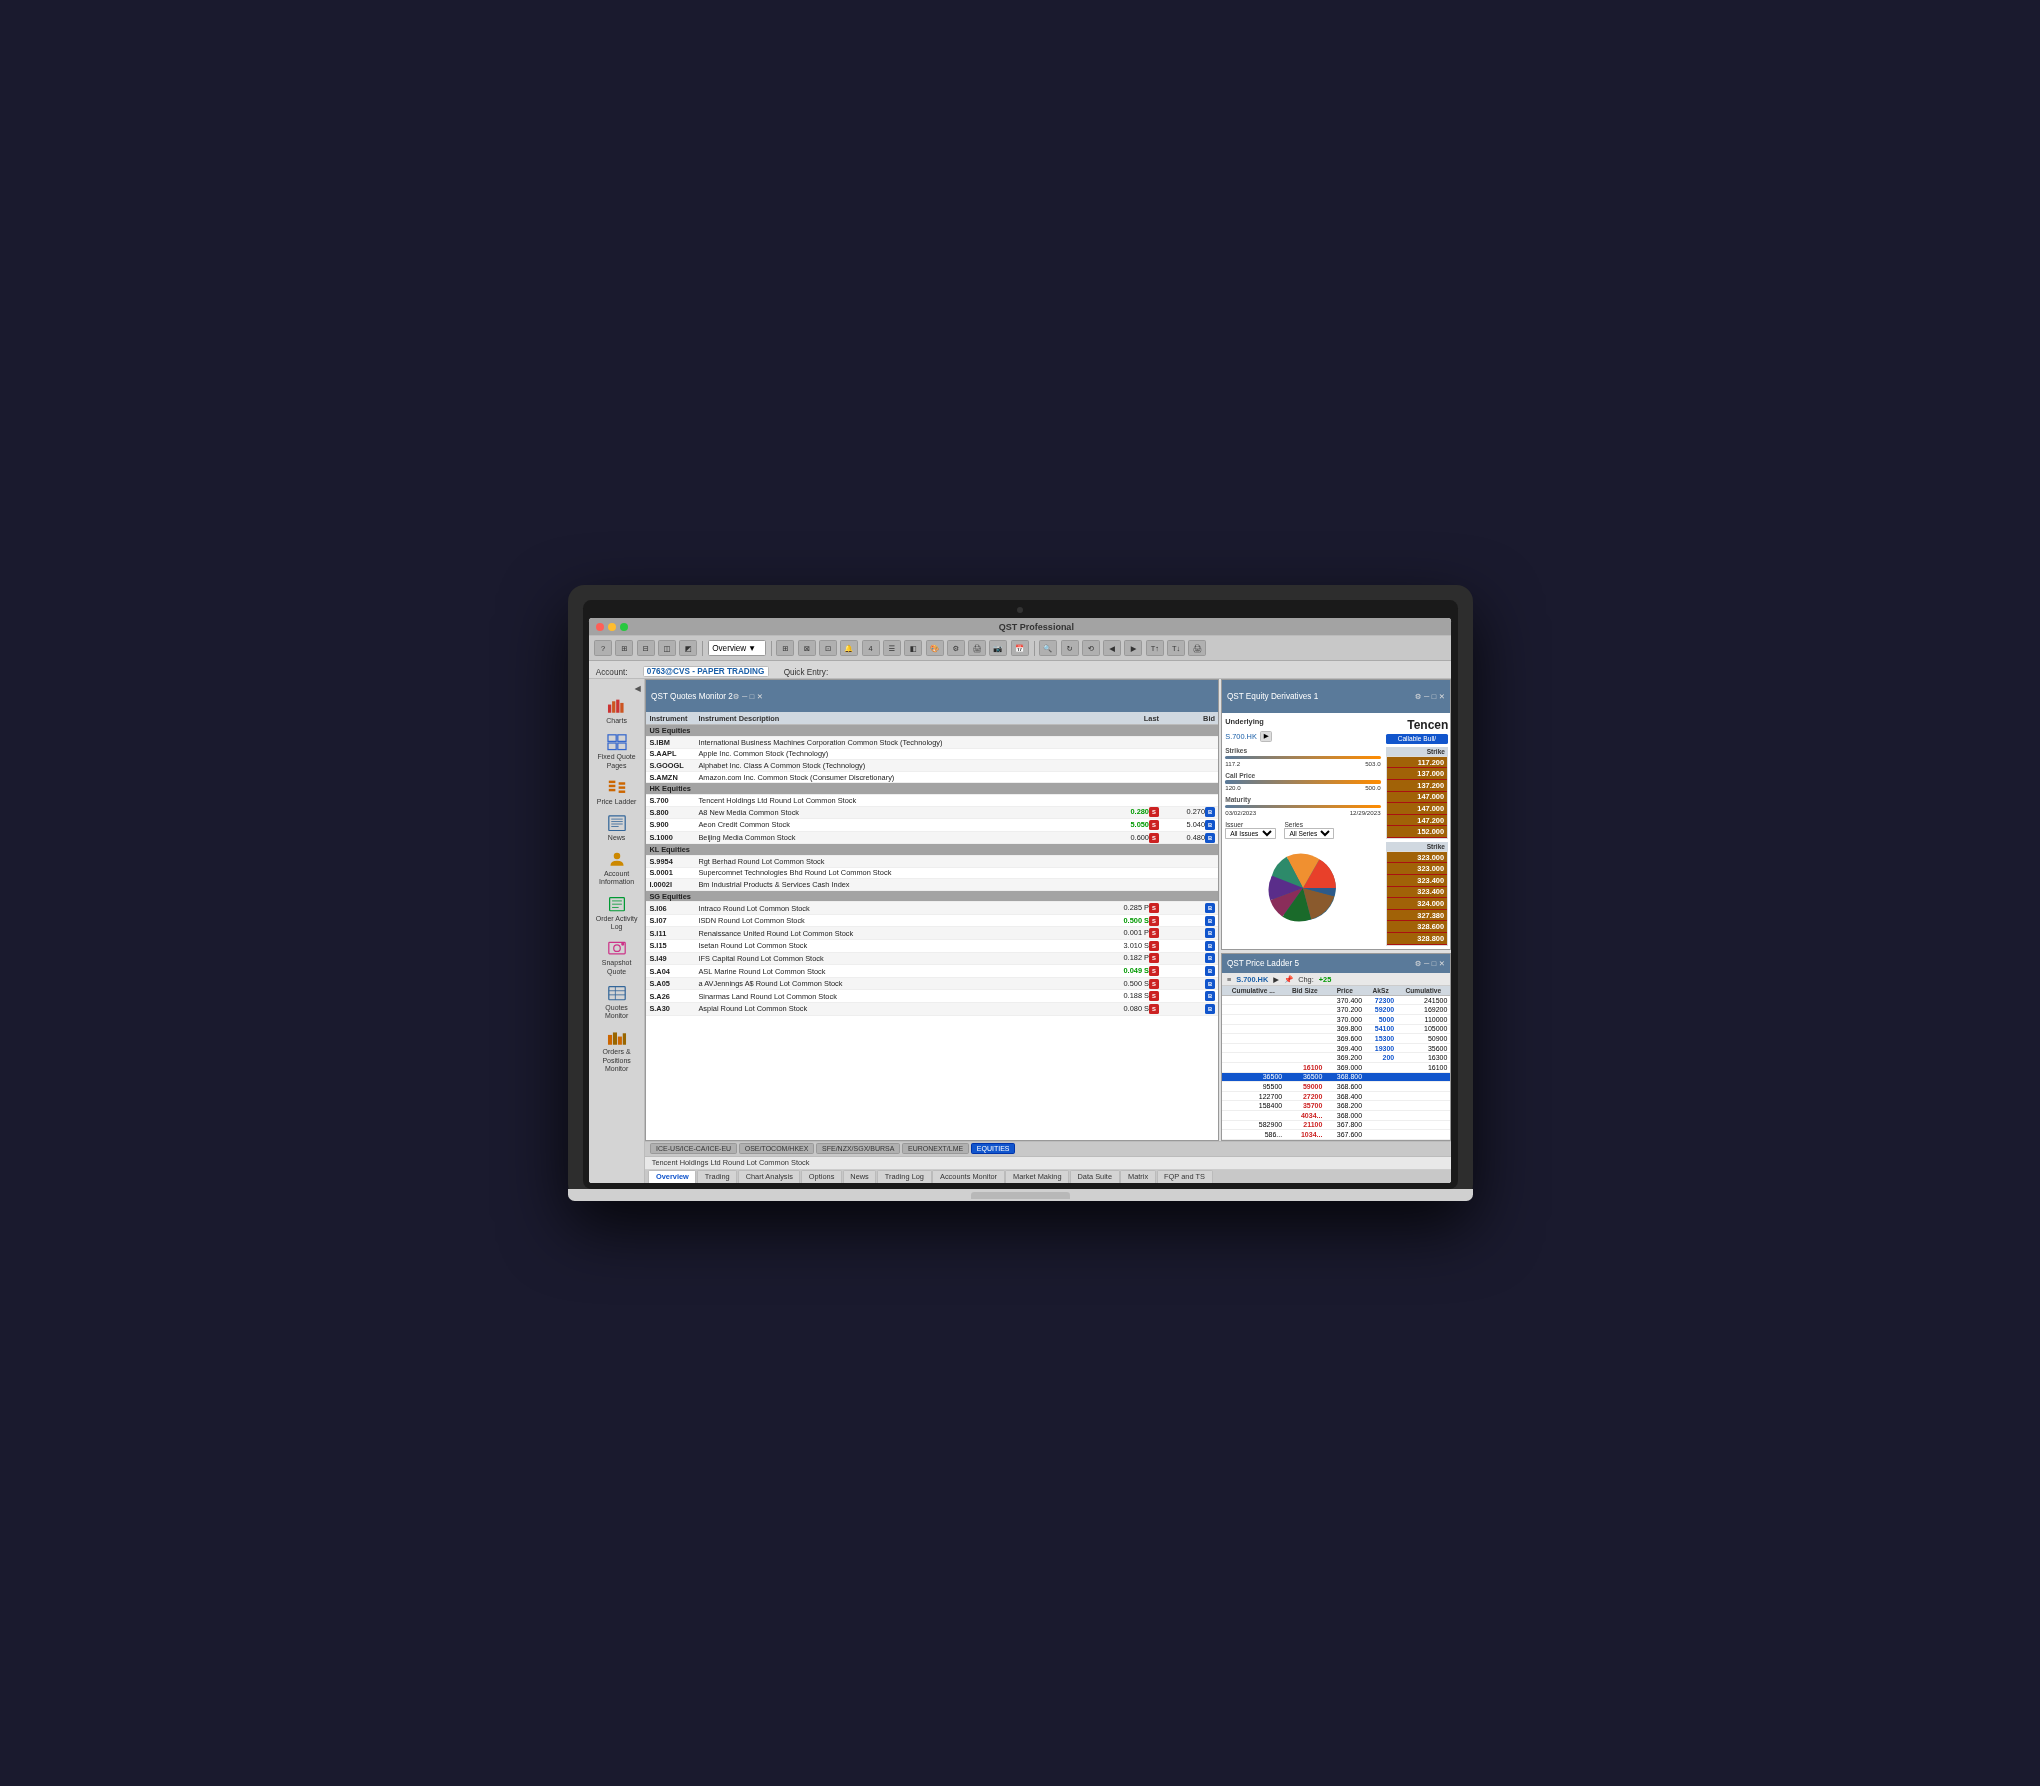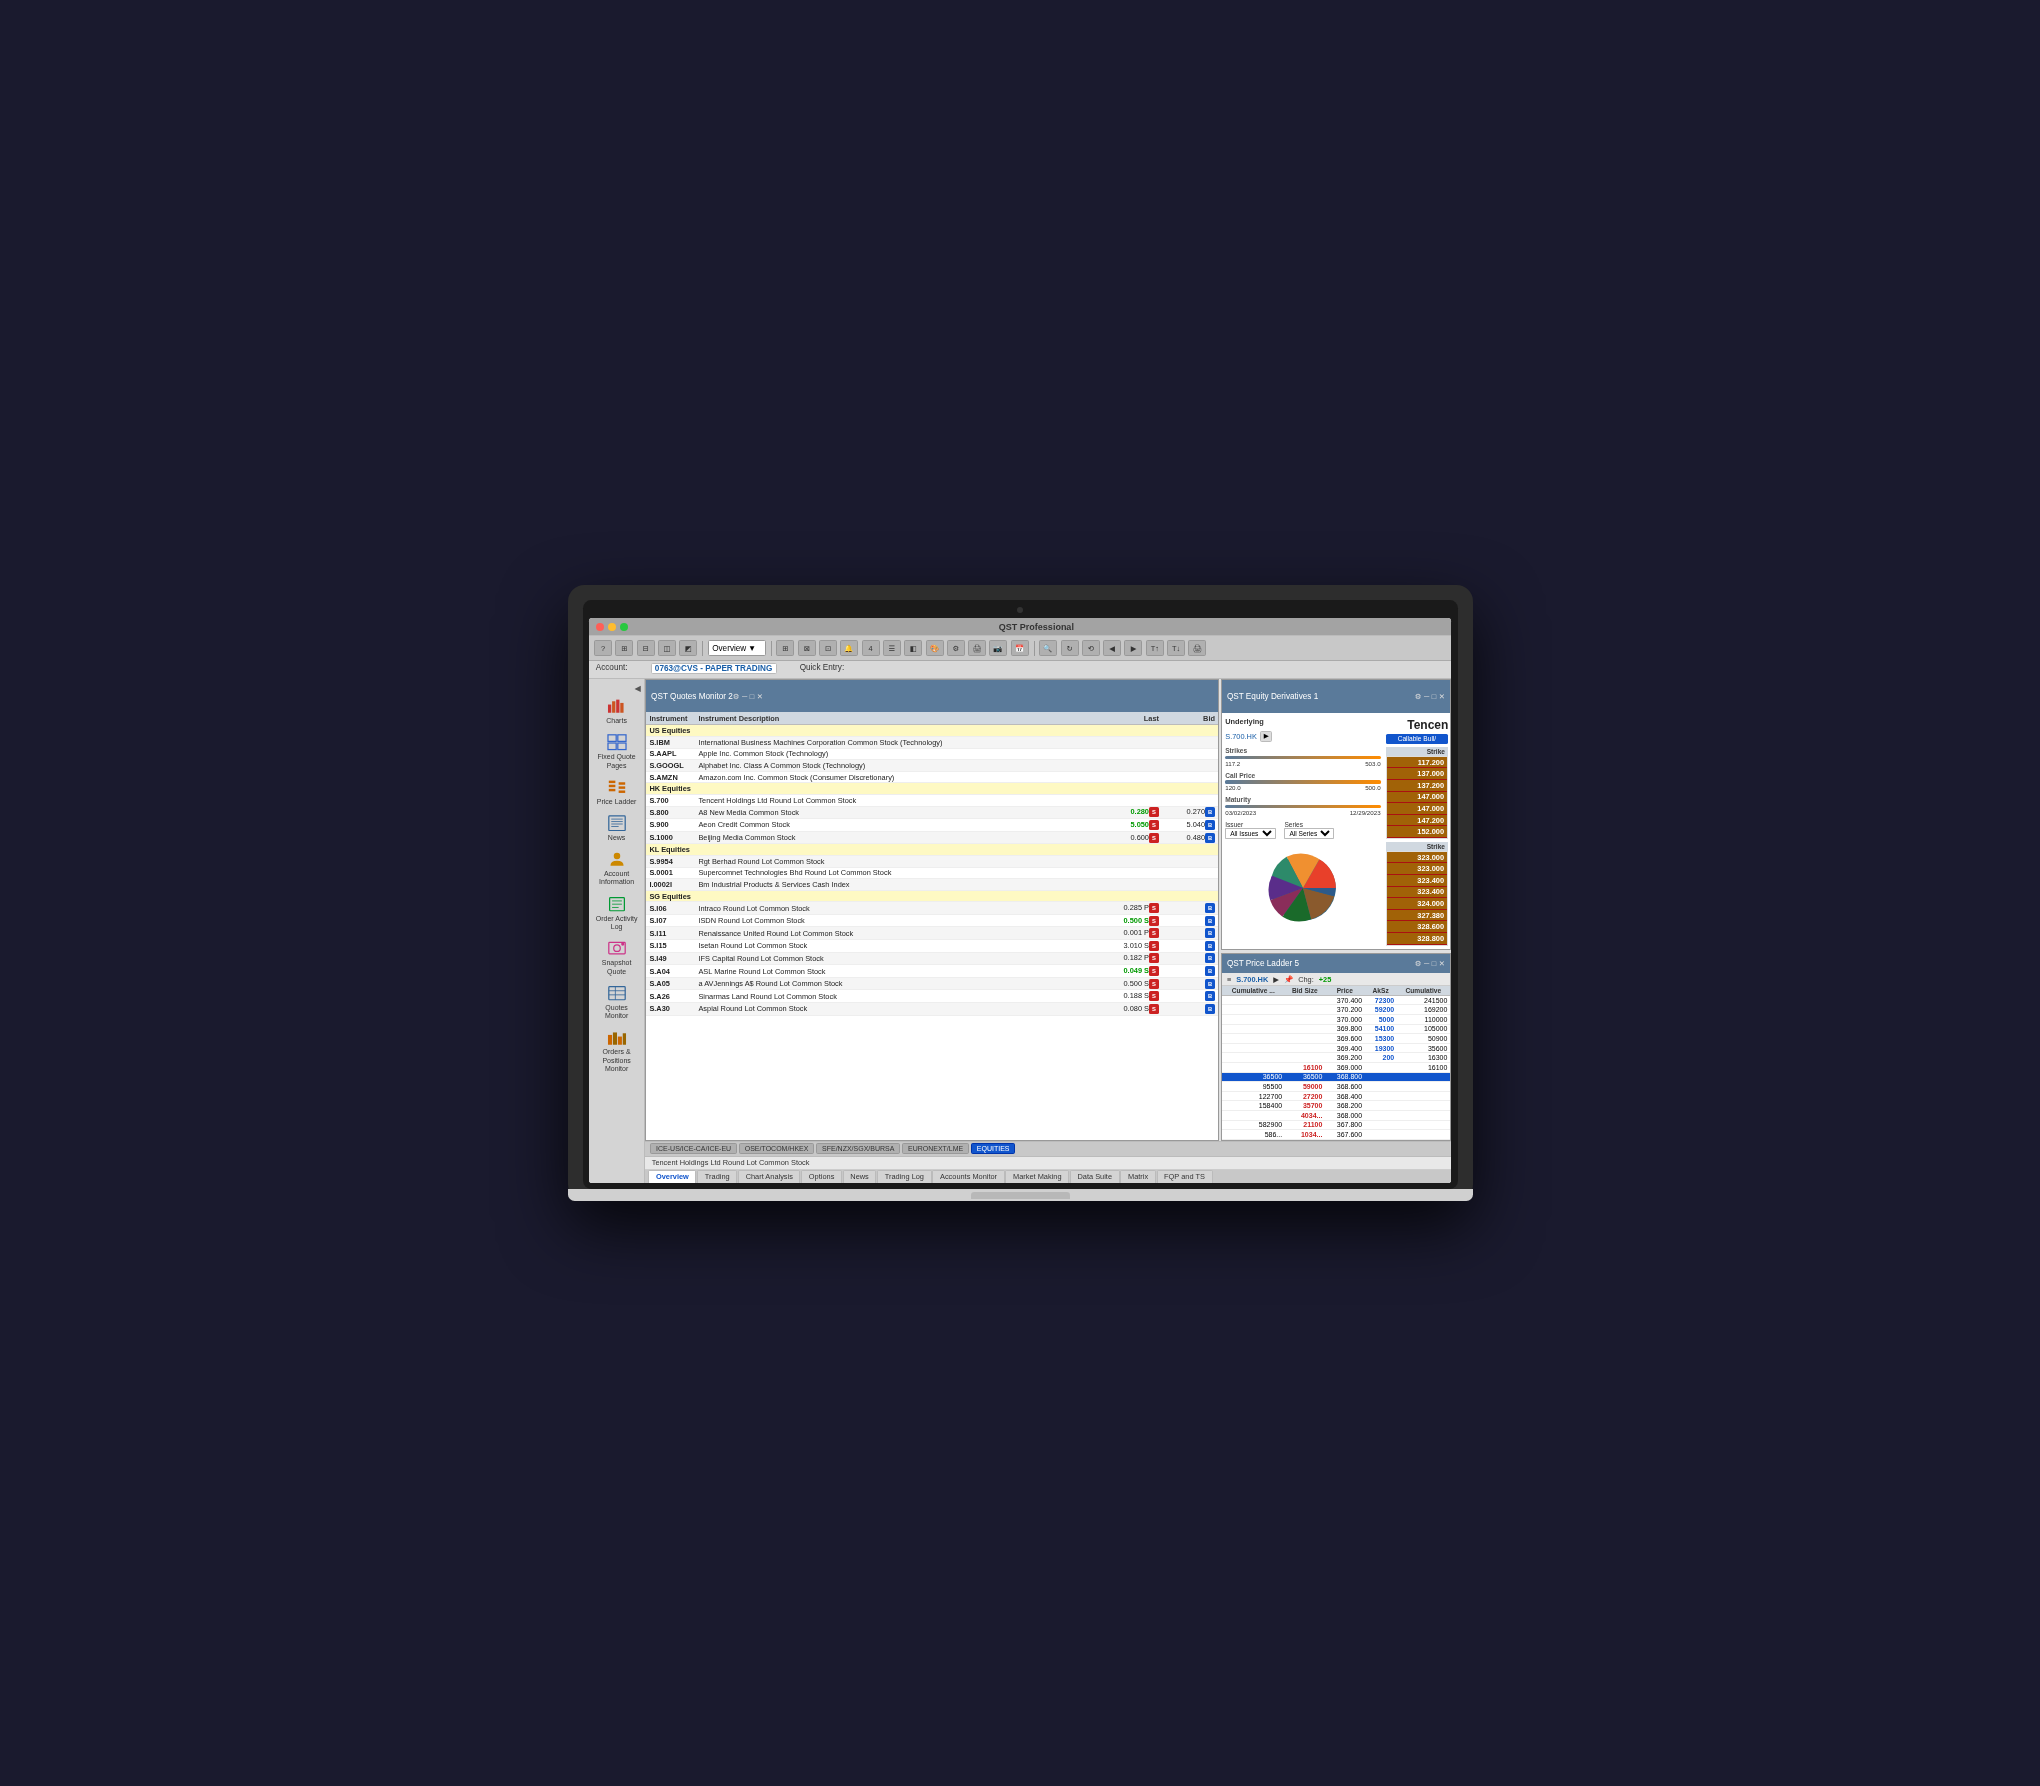--- a/index.html
+++ b/index.html
@@ -100,26 +100,26 @@
       min-width: 58px;
     }
 
     .toolbar-sep { width: 0.8px; height: 15px; background: #999; margin: 0 1.6px; }
 
     
     .accountbar {
       background: #d8d8d8;
       border-bottom: 0.8px solid #bbb;
       display: flex;
-      align-items: flex-start;
+      align-items: flex-end;
       padding: 1.6px 6.6px;
       font-size: 8.2px;
       color: #333;
       height: 18px;
-      gap: 23px;
+      gap: 15px;
     }
 
     
     .main-layout {
       display: flex;
       background: #e0e0e0;
     }
 
     
     .sidebar {
@@ -231,21 +231,21 @@
       text-align: left;
       border-bottom: 0.8px solid #bbb;
       font-weight: 600;
       color: #333;
       font-size: 7.4px;
     }
 
     .quote-table th.right { text-align: right; }
 
     .group-row td {
-      background: #fef9c3;
+      background: #a3a3a3;
       color: white;
       font-size: 7.4px;
       font-weight: 600;
       padding: 0.8px 3.3px;
     }
 
     .quote-table tr.data-row:nth-child(even) { background: #f5f5f5; }
     .quote-table tr.data-row:nth-child(odd) { background: white; }
 
     .quote-table td {

